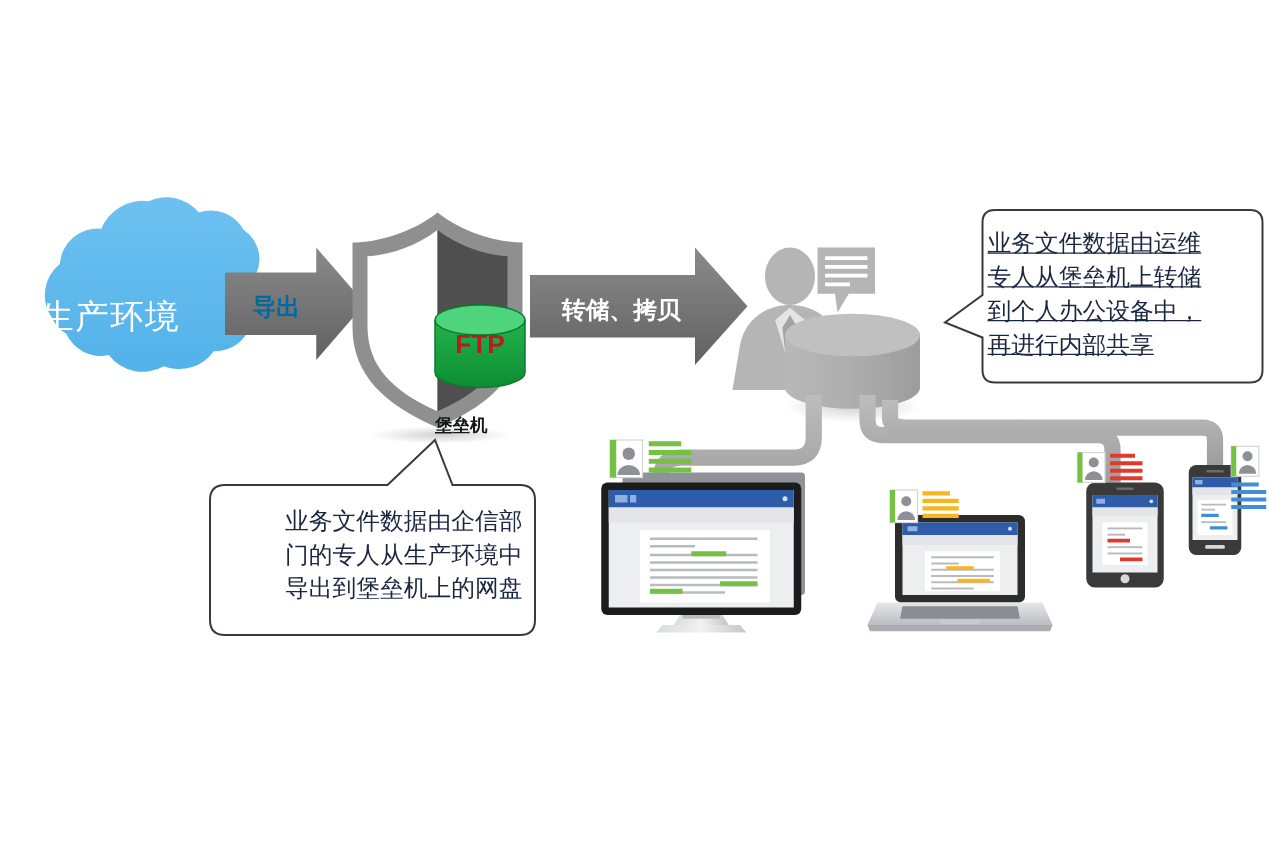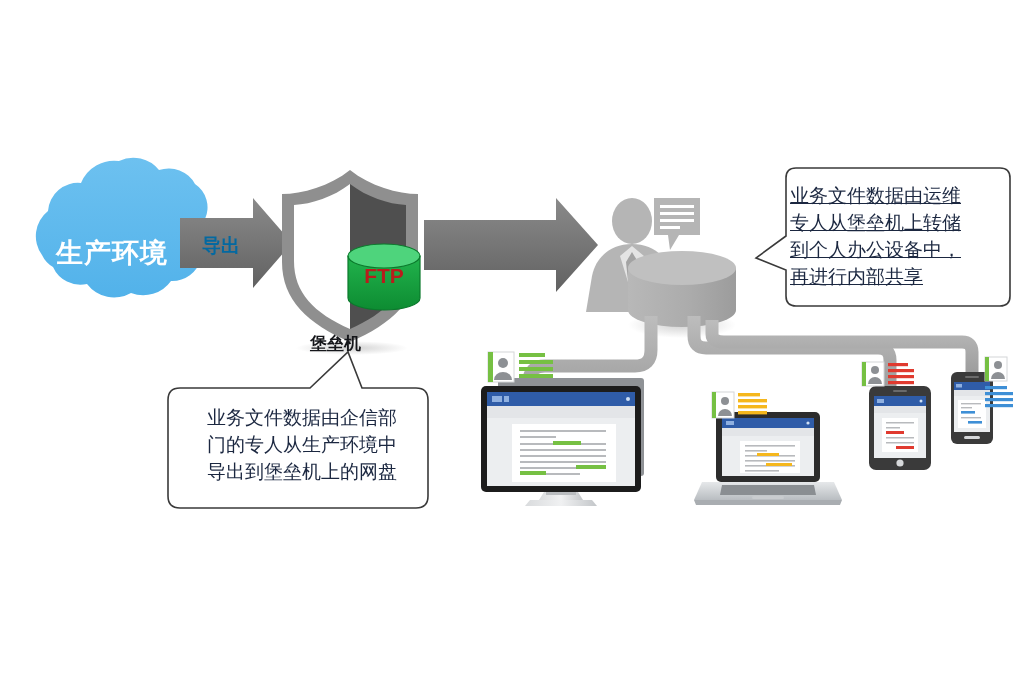--- a/index.html
+++ b/index.html
@@ -8,50 +8,50 @@
     width:1015px;height:675px;position:relative;overflow:hidden;
     font-family:"Liberation Sans","DejaVu Sans",sans-serif;
   }
   #stage{position:absolute;left:0;top:0;width:1015px;height:675px;}
   #stage > svg{position:absolute;left:0;top:0;}
 
   .txt{position:absolute;white-space:pre;}
 
   
   #cloud-label{
-    left:8px;top:235px;width:160px;text-align:right;
-    font-size:27px;font-weight:bold;color:#ffffff;
+    left:8px;top:235px;width:160px;text-align:center;
+    font-size:27px;font-weight:normal;color:#ffffff;
     letter-spacing:1px;
   }
   
   #arrow1-label{
     left:188px;top:233px;width:66px;text-align:center;
     font-size:19px;font-weight:bold;color:#0369a1;
   }
   #arrow2-label{
     left:432px;top:235px;width:130px;text-align:center;
     font-size:19px;font-weight:bold;color:#ffffff;
   }
   
   #ftp-label{
     left:352px;top:264px;width:64px;text-align:center;
     font-size:21px;font-weight:bold;color:#b91c1c;
     font-family:"Liberation Sans","DejaVu Sans",sans-serif;
   }
   
   #bastion-label{
-    left:310px;top:332px;width:80px;text-align:left;
-    font-size:17px;font-weight:bold;color:#15161a;
+    left:310px;top:332px;width:80px;text-align:right;
+    font-size:14px;font-weight:bold;color:#15161a;
   }
   
   .callout-text{
     position:absolute;color:#1b2740;font-weight:normal;
     line-height:27px;font-size:19px;white-space:pre-line;
   }
-  #callout-left-text{left:186px;top:404px;width:232px;text-align:center;}
+  #callout-left-text{left:186px;top:404px;width:232px;text-align:right;}
   #callout-right-text{left:790px;top:182px;width:214px;text-align:left;text-decoration:underline;}
 </style>
 </head>
 <body>
 
 <div id="stage">
 
   <svg width="1015" height="675" viewBox="0 0 1015 675" xmlns="http://www.w3.org/2000/svg">
     <defs>
       <linearGradient id="gradCloud" x1="0" y1="0" x2="0" y2="1">
@@ -382,20 +382,21 @@
         L 786,236
         L 786,178
         Q 786,168 796,168 Z"></path>
     </g>
   </svg>
 
   <div class="txt" id="cloud-label">生产环境</div>
 
   <div class="txt" id="arrow1-label">导出</div>
 
+  <div class="txt" id="arrow2-label">转储、拷贝</div>
 
   <div class="txt" id="ftp-label">FTP</div>
 
   <div class="txt" id="bastion-label">堡垒机</div>
 
   <div class="callout-text" id="callout-left-text">业务文件数据由企信部
 门的专人从生产环境中
 导出到堡垒机上的网盘</div>
 
   <div class="callout-text" id="callout-right-text">业务文件数据由运维

